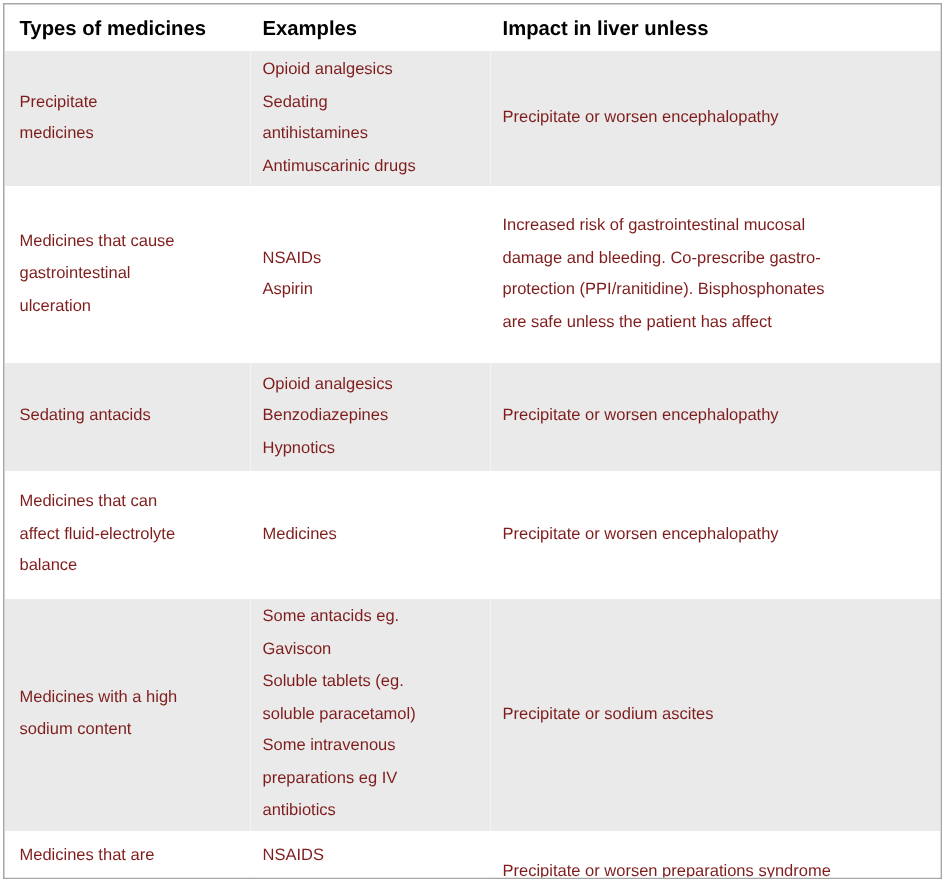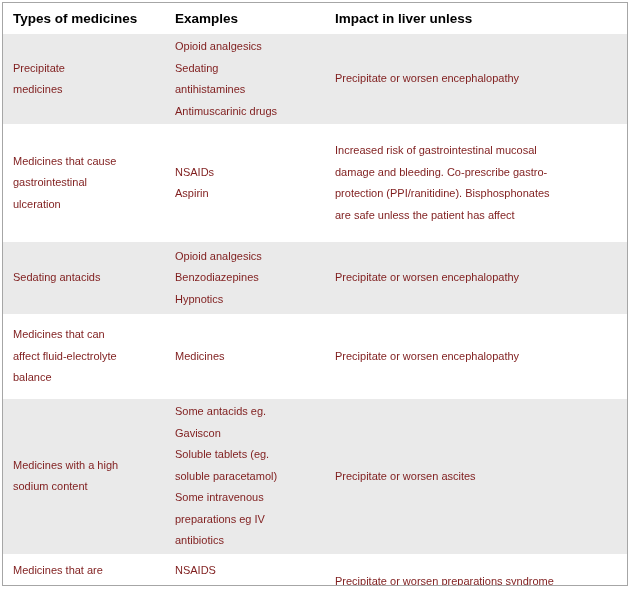--- a/index.html
+++ b/index.html
@@ -113,21 +113,21 @@
       <tr class="shaded">
         <td>Medicines with a high
 sodium content</td>
         <td>Some antacids eg.
 Gaviscon
 Soluble tablets (eg.
 soluble paracetamol)
 Some intravenous
 preparations eg  IV
 antibiotics</td>
-        <td>Precipitate or worsen ascites</td>
+        <td>Precipitate or sodium ascites</td>
       </tr>
       <tr>
         <td>Medicines that are
 nephrotoxic</td>
         <td>NSAIDS
 Aminoglycosides</td>
         <td>Precipitate or worsen preparations syndrome</td>
       </tr>
     </tbody>
   </table>

